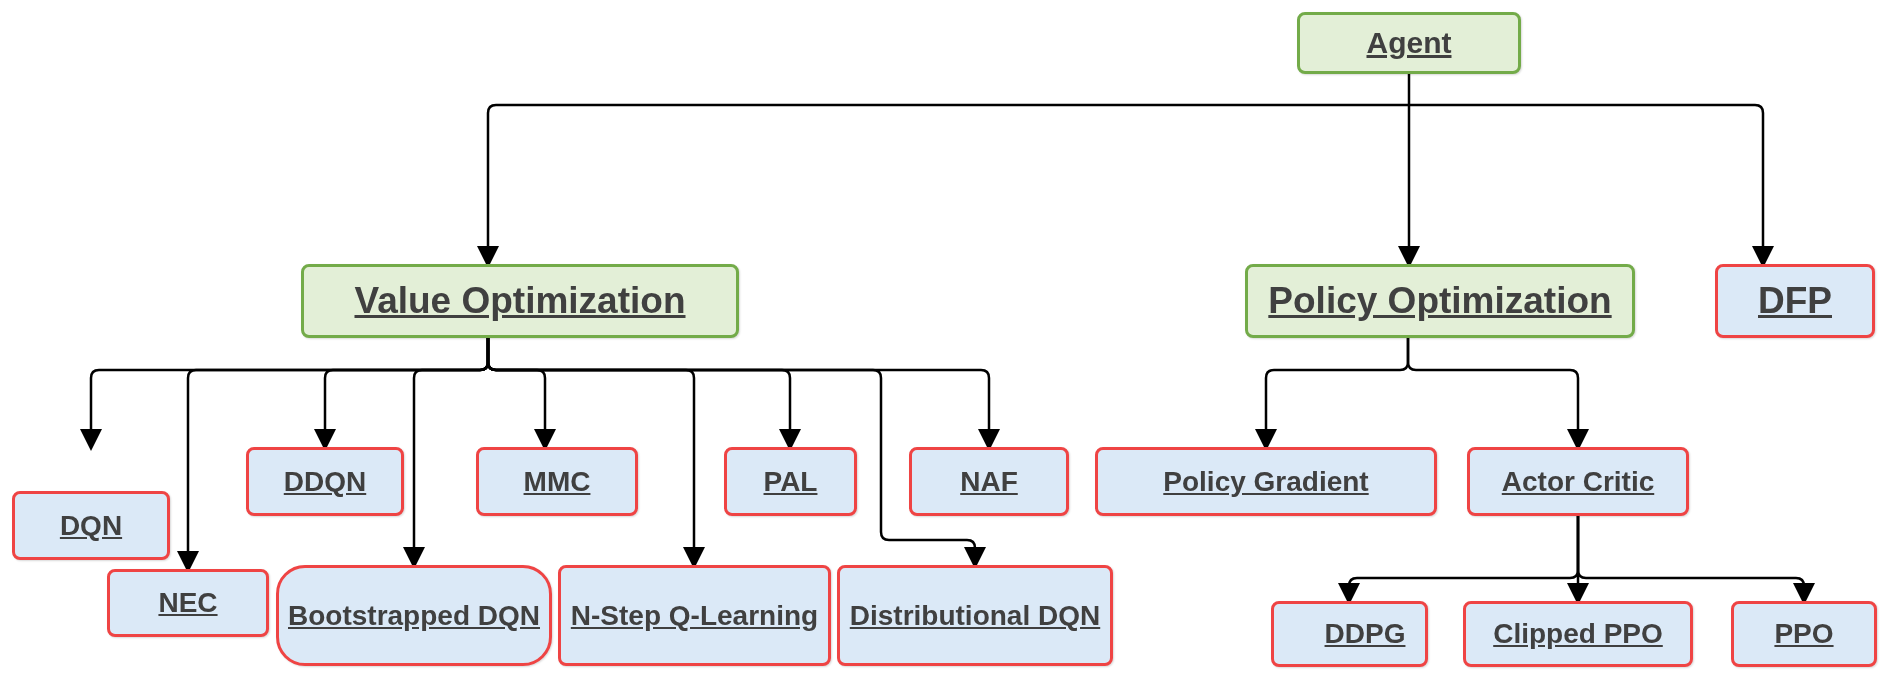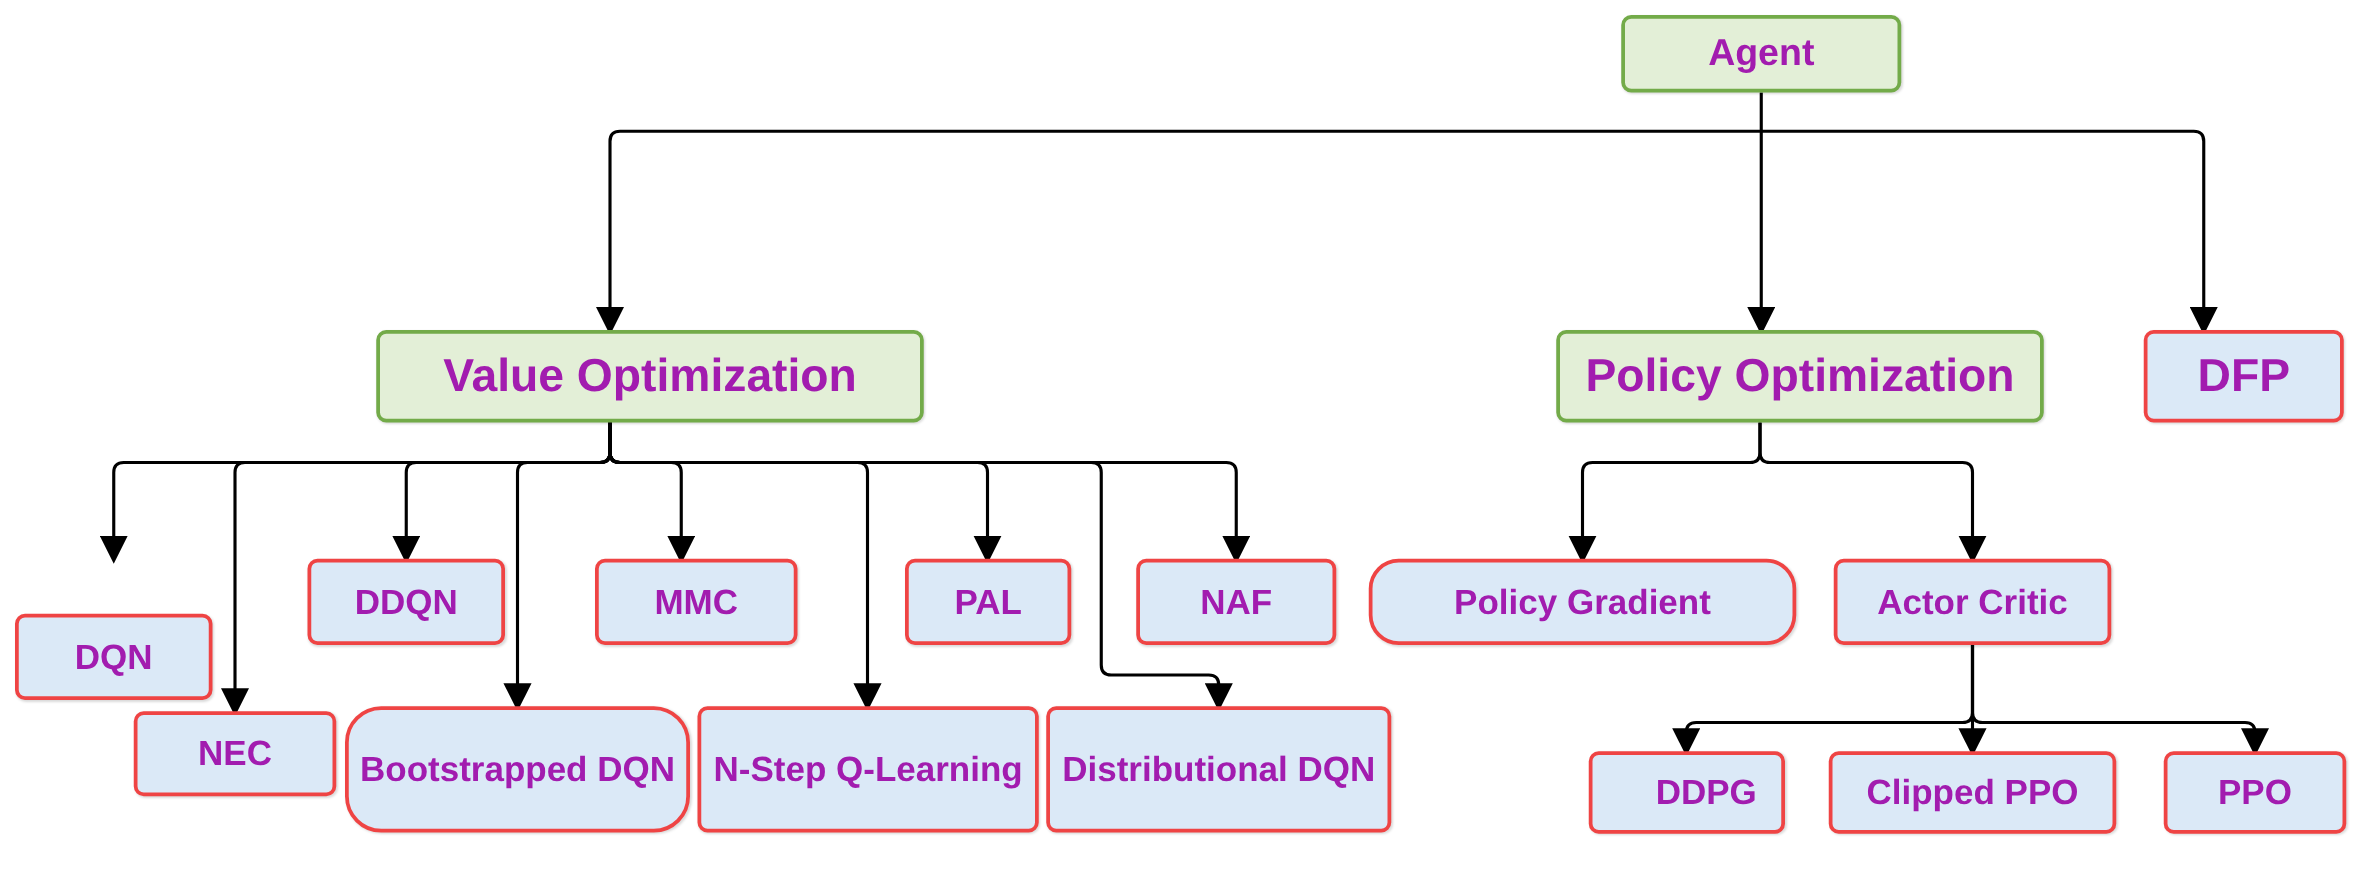--- a/index.html
+++ b/index.html
@@ -17,25 +17,26 @@
     width: 1900px; height: 700px;
   }
   .node {
     position: absolute;
     display: flex;
     align-items: center;
     justify-content: center;
     box-sizing: border-box;
     border-radius: 8px;
     font-weight: bold;
-    color: #a21caf;
+    color: #404040;
     text-align: center;
     line-height: 1.2;
     padding: 2px 8px;
     box-shadow: 1px 1px 2px rgba(0,0,0,0.15);
+    text-decoration: underline;
   }
   .green {
     background: #e3efd7;
     border: 3px solid #73ab49;
   }
   .blue {
     background: #dbe9f7;
     border: 3px solid #ef4444;
   }
   .fs-root { font-size: 30px; }
@@ -45,21 +46,21 @@
   
   #n-agent               { left:1297px; top:12px;  width:224px; height:62px; }
   #n-value-optimization  { left:269px;  top:264px; width:438px; height:74px; }
   #n-policy-optimization { left:1213px; top:264px; width:390px; height:74px; }
   #n-dfp                 { left:1683px; top:264px; width:160px; height:74px; }
   #n-dqn                 { left:12px;   top:447px; width:158px; height:69px;margin-top:44px; }
   #n-ddqn                { left:246px;  top:447px; width:158px; height:69px; }
   #n-mmc                 { left:476px;  top:447px; width:162px; height:69px; }
   #n-pal                 { left:724px;  top:447px; width:133px; height:69px; }
   #n-naf                 { left:909px;  top:447px; width:160px; height:69px; }
-  #n-policy-gradient     { left:1095px; top:447px; width:342px; height:69px;border-radius:24px; }
+  #n-policy-gradient     { left:1095px; top:447px; width:342px; height:69px; }
   #n-actor-critic        { left:1467px; top:447px; width:222px; height:69px; }
   #n-nec                 { left:107px;  top:569px; width:162px; height:68px; }
   #n-bootstrapped-dqn    { left:276px;  top:565px; width:276px; height:101px;border-radius:29px; }
   #n-n-step-q-learning   { left:558px;  top:565px; width:273px; height:101px; }
   #n-distributional-dqn  { left:837px;  top:565px; width:276px; height:101px; }
   #n-ddpg                { left:1271px; top:601px; width:157px; height:66px;padding-left:39px; }
   #n-clipped-ppo         { left:1463px; top:601px; width:230px; height:66px; }
   #n-ppo                 { left:1731px; top:601px; width:146px; height:66px; }
 
   .wire {

